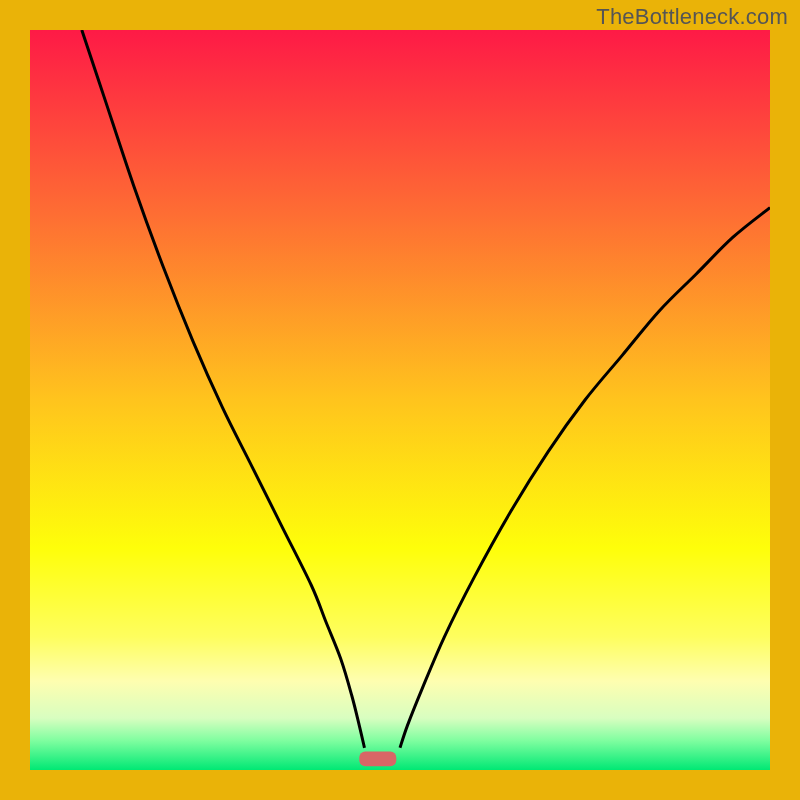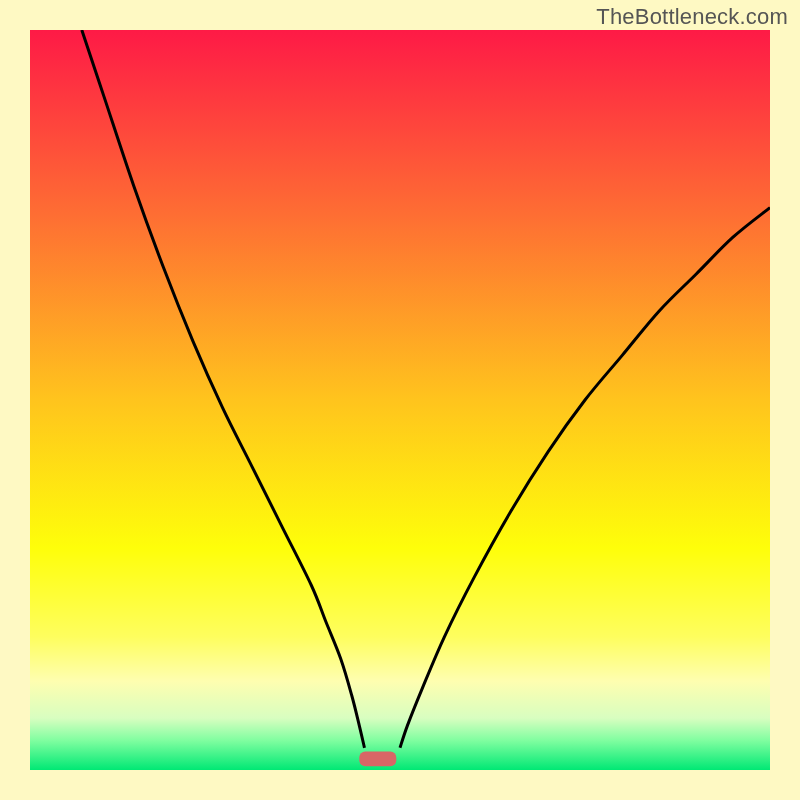--- a/index.html
+++ b/index.html
@@ -6,21 +6,21 @@
       margin: 0;
       padding: 0;
       width: 800px;
       height: 800px;
       position: relative;
       font-family: Arial, sans-serif;
     }
     .container {
       width: 800px;
       height: 800px;
-      background: #fef9c3;
+      background: #eab308;
       position: relative;
     }
     .watermark {
       position: absolute;
       top: 4px;
       right: 12px;
       color: #555;
       font-size: 22px;
       font-weight: normal;
       z-index: 10;

